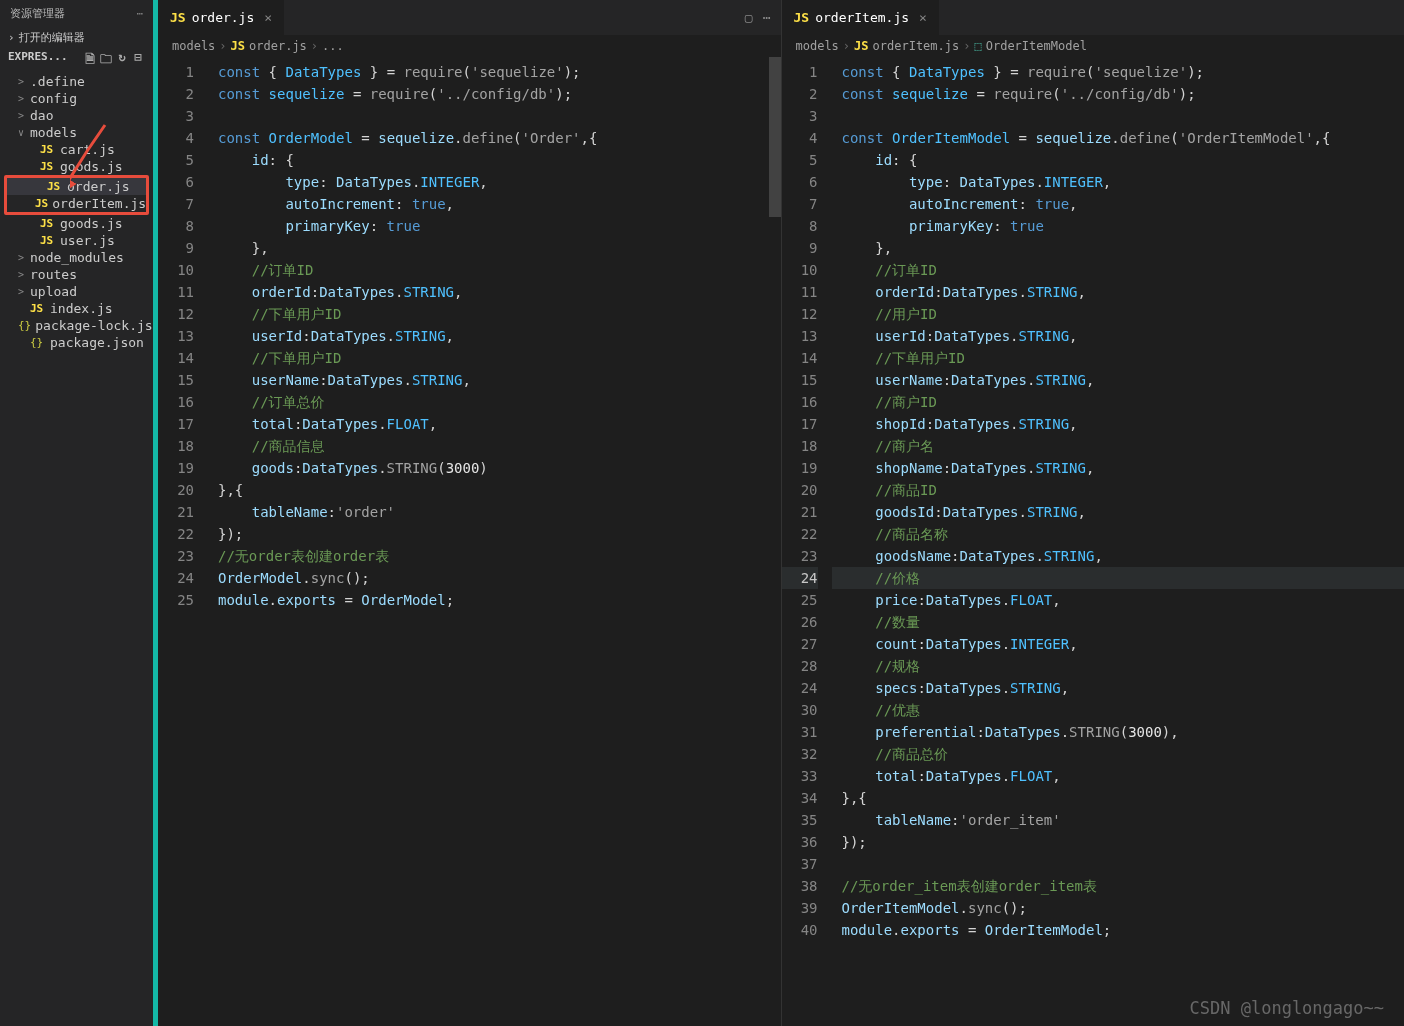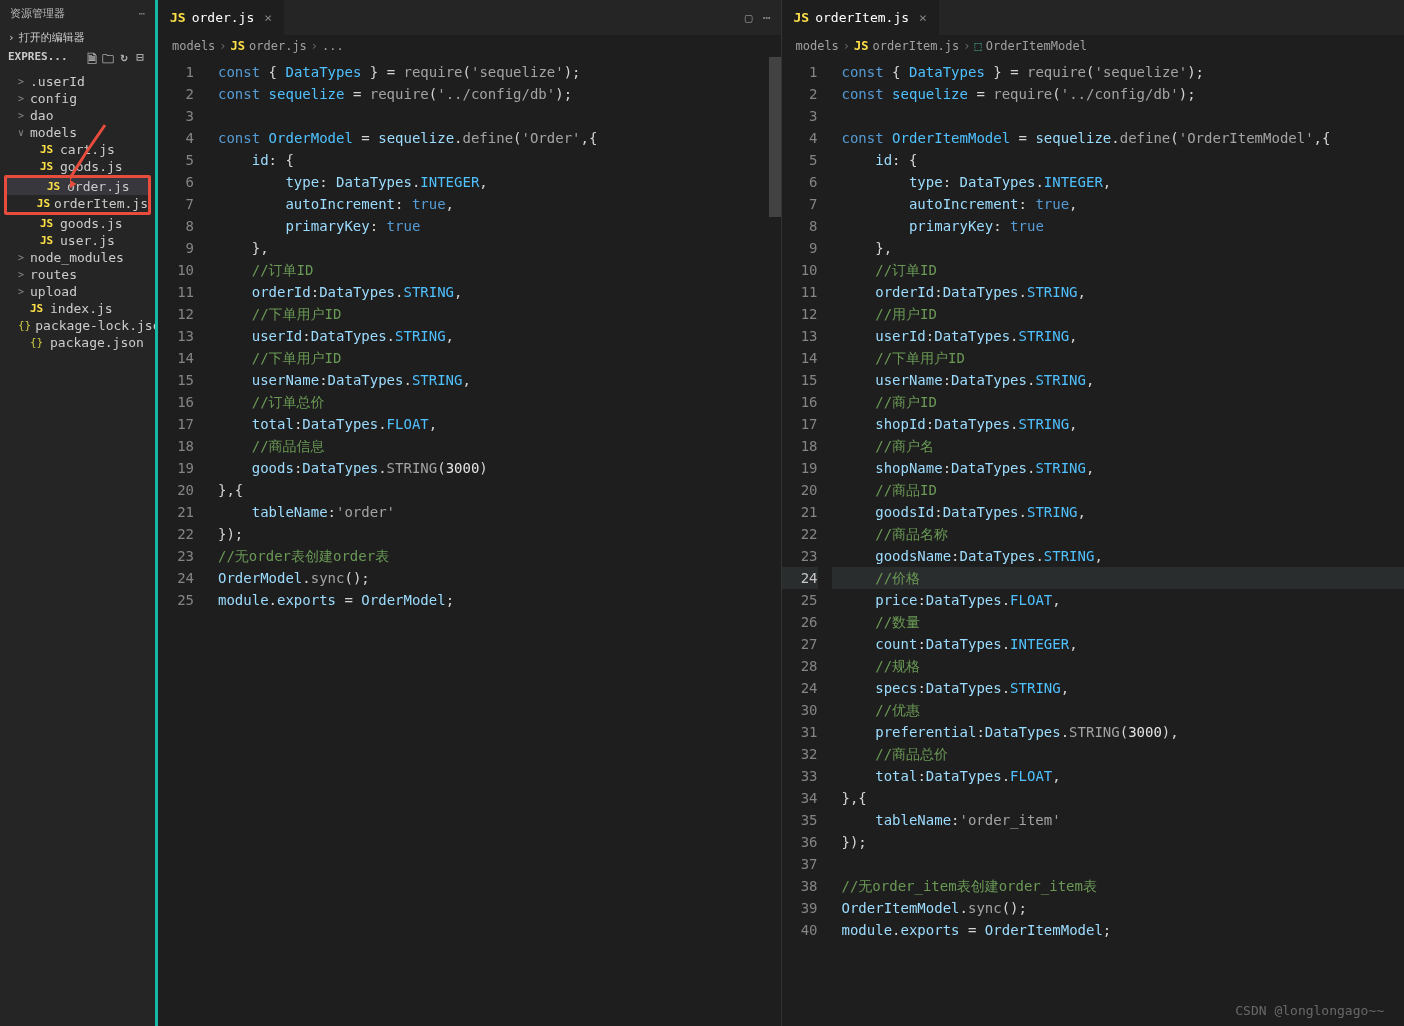--- a/index.html
+++ b/index.html
@@ -1,18 +1,18 @@
 <!DOCTYPE html>
 <html><head>
 <meta charset="utf-8">
 <style>
 * { margin: 0; padding: 0; box-sizing: border-box; }
 body { font-family: 'Consolas', 'Microsoft YaHei', monospace; background: #1e1e1e; color: #cccccc; font-size: 13px; overflow: hidden; width: 1404px; height: 1026px; position: relative; }
 .container { display: flex; height: 100%; }
-.sidebar { width: 158px; background: #252526; display: flex; flex-direction: column; border-right: 3px solid #14b8a6; }
+.sidebar { width: 158px; background: #252526; display: flex; flex-direction: column; border-right: 5px solid #14b8a6; }
 .sidebar-header { display: flex; justify-content: space-between; align-items: center; padding: 6px 10px; font-size: 11px; color: #bbb; }
 .sidebar-header .dots { color: #888; }
 .section-title { padding: 3px 8px; font-size: 11px; color: #ccc; display: flex; align-items: center; }
 .section-title .chev { margin-right: 4px; }
 .expres-row { display: flex; justify-content: space-between; padding: 2px 8px; font-size: 11px; font-weight: bold; }
 .expres-icons { display: flex; gap: 2px; }
 .expres-icons span { width: 14px; text-align: center; color: #aaa; font-size: 12px; }
 .tree { flex: 1; overflow: auto; }
 .tree-item { display: flex; align-items: center; padding: 1px 0 1px 18px; font-size: 13px; color: #ccc; white-space: nowrap; cursor: pointer; }
 .tree-item.nested { padding-left: 28px; }
@@ -44,21 +44,21 @@
 .str { color: #a3a3a3; }
 .fn { color: #a3a3a3; }
 .num { color: #e5e5e5; }
 .cmt { color: #6a9955; }
 .prop { color: #9cdcfe; }
 .pn { color: #d4d4d4; }
 .op { color: #d4d4d4; }
 .dc { color: #4fc1ff; }
 .scrollbar { position: absolute; right: 0; top: 0; width: 12px; height: 100%; background: transparent; }
 .scrollbar-thumb { background: #424242; width: 100%; height: 200px; position: absolute; }
-.watermark { position: absolute; bottom: 8px; right: 20px; color: #999; font-size: 13px; opacity: 0.6; }
+.watermark { position: absolute; bottom: 8px; right: 20px; color: #999; font-size: 17px; opacity: 0.6; }
 </style>
 </head>
 <body>
 
 <div class="container">
   <div class="sidebar">
     <div class="sidebar-header">
       <span>资源管理器</span>
       <span class="dots">⋯</span>
     </div>
@@ -71,21 +71,21 @@
       <div class="expres-icons">
         <span>🗎</span>
         <span>🗀</span>
         <span>↻</span>
         <span>⊟</span>
       </div>
     </div>
     <div class="tree" id="tree">
         <div class="tree-item">
           <span class="chev">&gt;</span>
-          <span>.userId</span>
+          <span>.define</span>
         </div>
         <div class="tree-item">
           <span class="chev">&gt;</span>
           <span>config</span>
         </div>
         <div class="tree-item">
           <span class="chev">&gt;</span>
           <span>dao</span>
         </div>
         <div class="tree-item">

